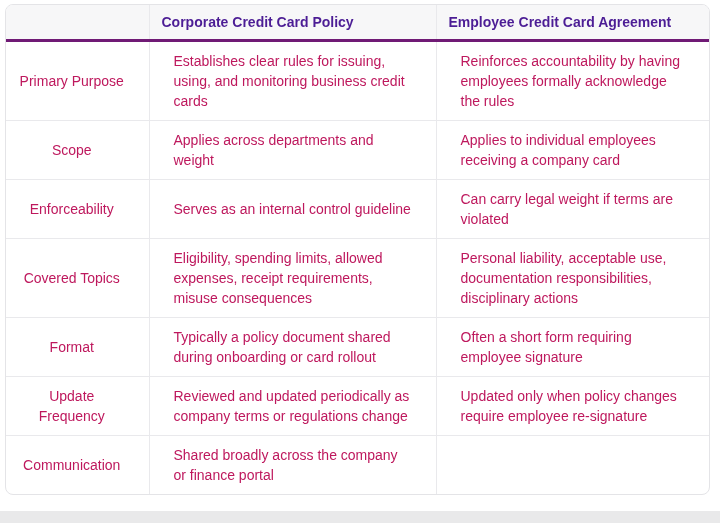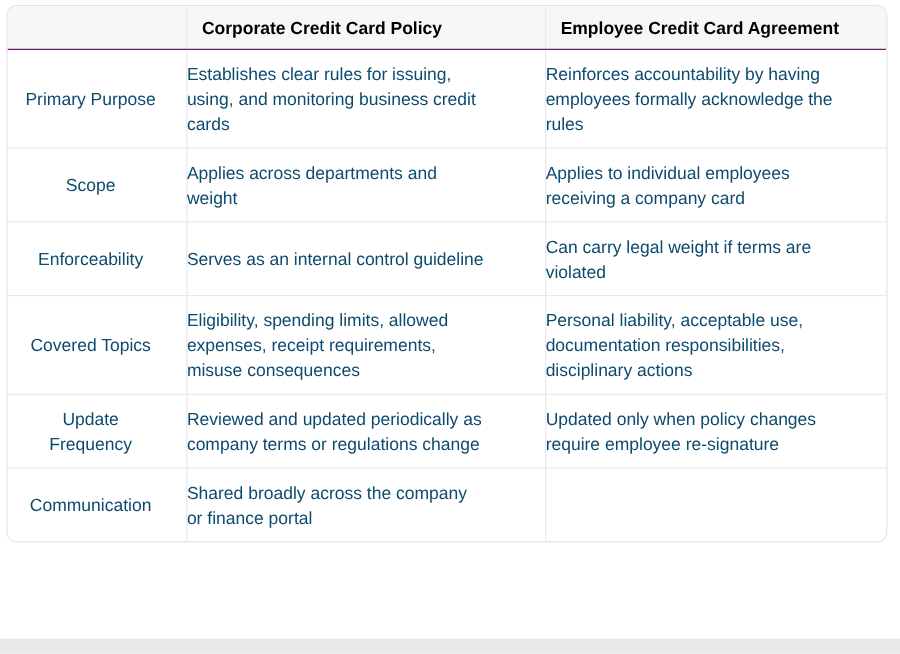--- a/index.html
+++ b/index.html
@@ -33,29 +33,29 @@
 
   th, td {
     vertical-align: middle;
     text-align: left;
     font-size: 14px;
     line-height: 20px;
     box-sizing: border-box;
   }
   thead th {
     background: #f7f7f8;
-    color: #000000;
+    color: #4c1d95;
     font-weight: bold;
     padding: 7px 12px;
-    border-bottom: 1px solid #701a75;
+    border-bottom: 3px solid #701a75;
   }
   thead th:first-child { padding-left: 13px; }
   tbody td {
-    color: #0c4a6e;
-    padding: 9px 0;
+    color: #be185d;
+    padding: 9px 24px;
     border-bottom: 1px solid #e9e9ec;
   }
   tbody tr:last-child td { border-bottom: none; }
   th:nth-child(1), td:nth-child(1),
   th:nth-child(2), td:nth-child(2) {
     border-right: 1px solid #e9e9ec;
   }
   td:first-child { padding-left: 13px; }
   .cell-label { max-width: 107px; text-align: center; }
   .cell-policy { max-width: 240px; }
@@ -126,20 +126,31 @@
           </td>
         <td>
             <div class="cell-policy">Eligibility, spending limits, allowed expenses, receipt requirements, misuse consequences</div>
           </td>
         <td>
             <div class="cell-agree">Personal liability, acceptable use, documentation responsibilities, disciplinary actions</div>
           </td>
       </tr>
       <tr>
         <td>
+            <div class="cell-label">Format</div>
+          </td>
+        <td>
+            <div class="cell-policy">Typically a policy document shared during onboarding or card rollout</div>
+          </td>
+        <td>
+            <div class="cell-agree">Often a short form requiring employee signature</div>
+          </td>
+      </tr>
+      <tr>
+        <td>
             <div class="cell-label">Update Frequency</div>
           </td>
         <td>
             <div class="cell-policy">Reviewed and updated periodically as company terms or regulations change</div>
           </td>
         <td>
             <div class="cell-agree">Updated only when policy changes require employee re-signature</div>
           </td>
       </tr>
       <tr>

